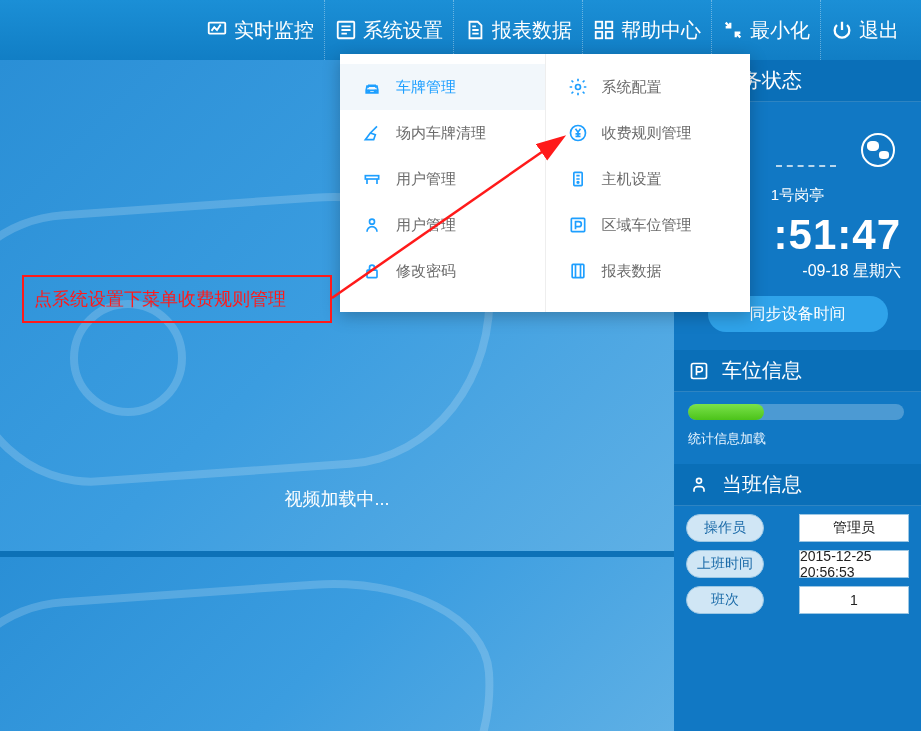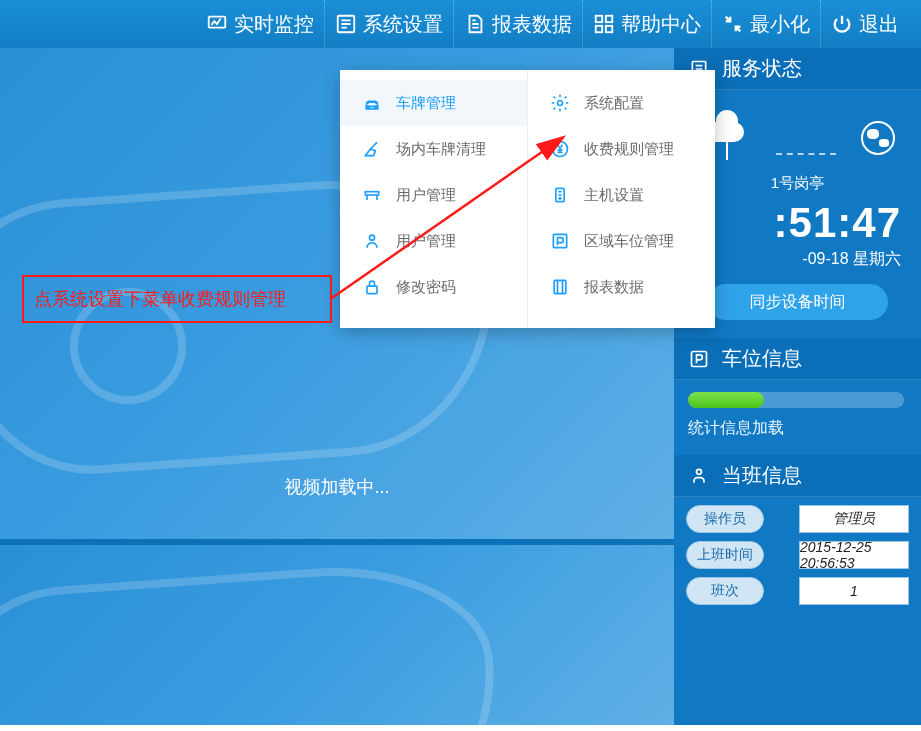--- a/index.html
+++ b/index.html
@@ -1,19 +1,19 @@
 <!DOCTYPE html>
 <html><head>
   <meta charset="utf-8">
   <style>
     * { margin: 0; padding: 0; box-sizing: border-box; font-family: "Microsoft YaHei", sans-serif; }
     body { width: 921px; height: 731px; background: #fff; position: relative; overflow: hidden; }
     
     .topbar {
-      height: 48px;
+      height: 60px;
       background: linear-gradient(#1b8fd6, #117ec5);
       display: flex;
       align-items: center;
       justify-content: flex-end;
       padding-right: 12px;
       gap: 0;
     }
     .topbar-item {
       display: flex;
       align-items: center;
@@ -115,22 +115,22 @@
       position: absolute;
       left: 332px;
       top: 120px;
       z-index: 49;
       pointer-events: none;
     }
     
     .dropdown {
       position: absolute;
       left: 340px;
-      top: 70px;
-      width: 375px;
+      top: 54px;
+      width: 410px;
       background: #fff;
       box-shadow: 0 4px 16px rgba(0,0,0,0.25);
       z-index: 40;
       display: flex;
     }
     .dropdown-col {
       flex: 1;
       padding: 10px 0 18px;
     }
     .dropdown-col:first-child { border-right: 1px solid #eee; }
@@ -281,21 +281,21 @@
       background: rgba(255,255,255,0.25);
       border-radius: 8px;
       overflow: hidden;
     }
     .progress-bar {
       width: 35%;
       height: 100%;
       background: linear-gradient(#7ae24a, #4cc31a);
       border-radius: 8px;
     }
-    .stats-text { margin-top: 10px; font-size: 16px; color: #e9f5ff; }
+    .stats-text { margin-top: 10px; font-size: 13px; color: #e9f5ff; }
     
     .duty-panel { padding: 0 12px; }
     .duty-row {
       display:flex;
       margin-top: 8px;
       align-items: stretch;
       gap: 29px;
     }
     .duty-label {
       width: 78px;
@@ -313,21 +313,20 @@
     .duty-val {
       flex:1;
       background:#fff;
       height:28px;
       display:flex;
       align-items:center;
       justify-content:center;
       font-size: 14px;
       color:#222;
       border: 1px solid #9cc7e4;
-      font-style: italic;
     }
     .duty-panel-wrap { margin-top: 6px; }
     
     svg { display:block; }
   </style>
 </head>
 <body>
 
 <div class="topbar">
   <div class="topbar-item">

